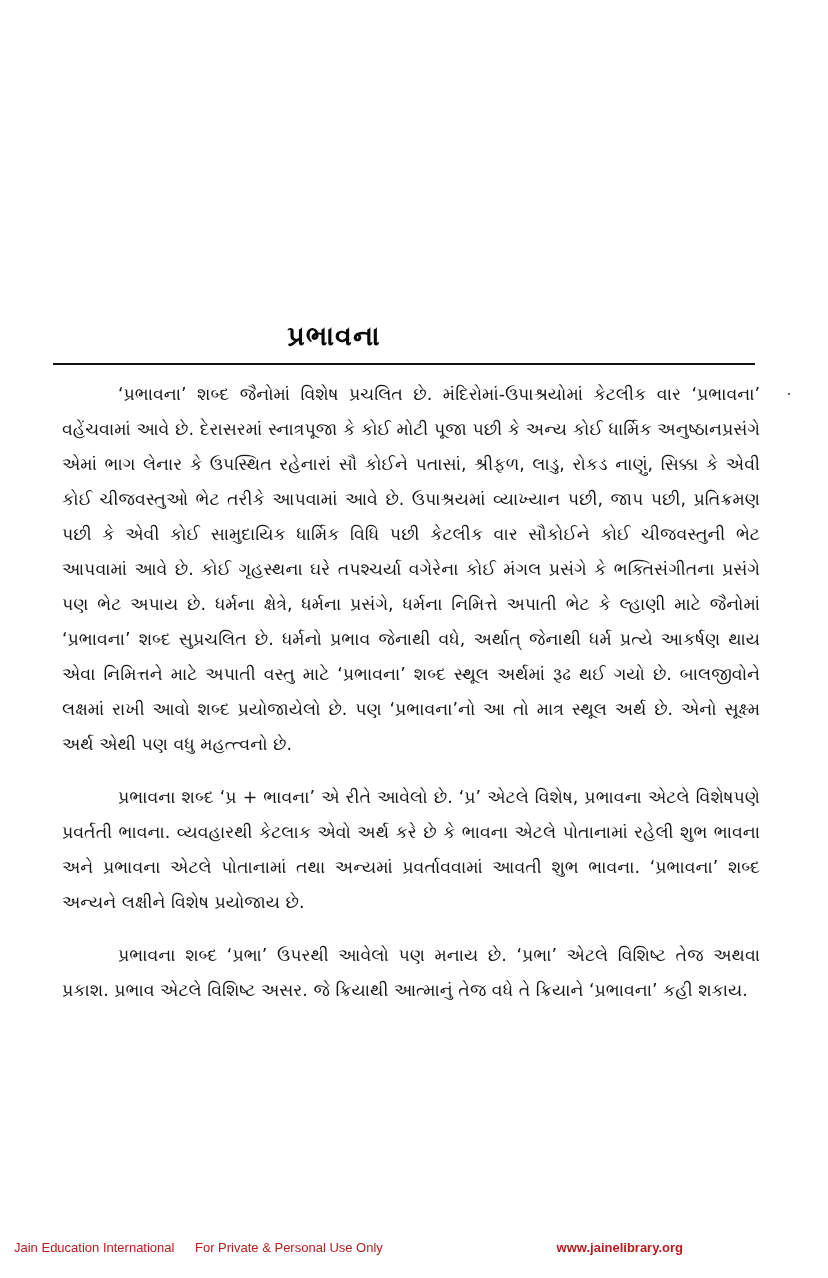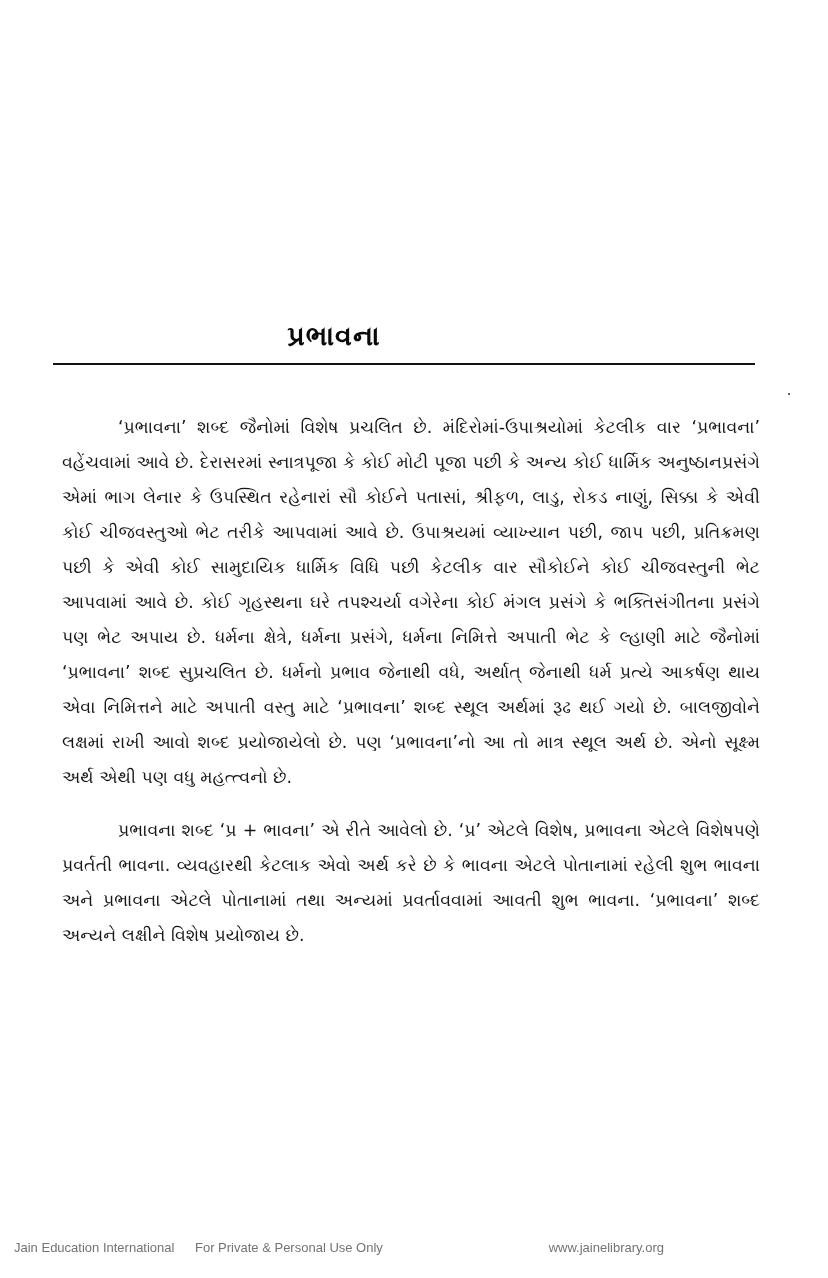--- a/index.html
+++ b/index.html
@@ -39,21 +39,21 @@
     left: 788px;
     top: 393px;
     width: 2px;
     height: 2px;
     background: #333;
     border-radius: 1px;
   }
   .body-text {
     position: absolute;
     left: 62px;
-    top: 410px;
+    top: 377px;
     width: 698px;
   }
   .para {
     margin: 0;
     font-size: 17.4px;
     line-height: 35px;
     text-align: justify;
     text-indent: 56px;
     color: #161616;
   }
@@ -61,42 +61,44 @@
     margin-top: 18px;
   }
   .footer {
     position: absolute;
     top: 1240px;
     left: 0;
     width: 680px;
     height: 20px;
     font-family: "Liberation Sans", sans-serif;
     font-size: 13px;
-    color: #737373;
+    color: #b91c1c;
+    padding-left: 39px;
   }
   .footer span {
     position: absolute;
     top: 0;
     white-space: nowrap;
   }
   .footer .f-left { left: 14px; }
   .footer .f-center { left: 195px; }
-  .footer .f-right { right: 16px; }
+  .footer .f-right { right: 36px; font-weight: bold; }
 </style>
 </head>
 <body>
 
 <div class="page">
   <h1 class="page-title">પ્રભાવના</h1>
   <div class="title-rule"></div>
   <div class="stray-dot"></div>
 
   <div class="body-text">
     <p class="para">‘પ્રભાવના’ શબ્દ જૈનોમાં વિશેષ પ્રચલિત છે. મંદિરોમાં-ઉપાશ્રયોમાં કેટલીક વાર ‘પ્રભાવના’ વહેંચવામાં આવે છે. દેરાસરમાં સ્નાત્રપૂજા કે કોઈ મોટી પૂજા પછી કે અન્ય કોઈ ધાર્મિક અનુષ્ઠાનપ્રસંગે એમાં ભાગ લેનાર કે ઉપસ્થિત રહેનારાં સૌ કોઈને પતાસાં, શ્રીફળ, લાડુ, રોકડ નાણું, સિક્કા કે એવી કોઈ ચીજવસ્તુઓ ભેટ તરીકે આપવામાં આવે છે. ઉપાશ્રયમાં વ્યાખ્યાન પછી, જાપ પછી, પ્રતિક્રમણ પછી કે એવી કોઈ સામુદાયિક ધાર્મિક વિધિ પછી કેટલીક વાર સૌકોઈને કોઈ ચીજવસ્તુની ભેટ આપવામાં આવે છે. કોઈ ગૃહસ્થના ઘરે તપશ્ચર્યા વગેરેના કોઈ મંગલ પ્રસંગે કે ભક્તિસંગીતના પ્રસંગે પણ ભેટ અપાય છે. ધર્મના ક્ષેત્રે, ધર્મના પ્રસંગે, ધર્મના નિમિત્તે અપાતી ભેટ કે લ્હાણી માટે જૈનોમાં ‘પ્રભાવના’ શબ્દ સુપ્રચલિત છે. ધર્મનો પ્રભાવ જેનાથી વધે, અર્થાત્ જેનાથી ધર્મ પ્રત્યે આકર્ષણ થાય એવા નિમિત્તને માટે અપાતી વસ્તુ માટે ‘પ્રભાવના’ શબ્દ સ્થૂલ અર્થમાં રૂઢ થઈ ગયો છે. બાલજીવોને લક્ષમાં રાખી આવો શબ્દ પ્રયોજાયેલો છે. પણ ‘પ્રભાવના’નો આ તો માત્ર સ્થૂલ અર્થ છે. એનો સૂક્ષ્મ અર્થ એથી પણ વધુ મહત્ત્વનો છે.</p>
     <p class="para">પ્રભાવના શબ્દ ‘પ્ર + ભાવના’ એ રીતે આવેલો છે. ‘પ્ર’ એટલે વિશેષ, પ્રભાવના એટલે વિશેષપણે પ્રવર્તતી ભાવના. વ્યવહારથી કેટલાક એવો અર્થ કરે છે કે ભાવના એટલે પોતાનામાં રહેલી શુભ ભાવના અને પ્રભાવના એટલે પોતાનામાં તથા અન્યમાં પ્રવર્તાવવામાં આવતી શુભ ભાવના. ‘પ્રભાવના’ શબ્દ અન્યને લક્ષીને વિશેષ પ્રયોજાય છે.</p>
+    <p class="para">પ્રભાવના શબ્દ ‘પ્રભા’ ઉપરથી આવેલો પણ મનાય છે. ‘પ્રભા’ એટલે વિશિષ્ટ તેજ અથવા પ્રકાશ. પ્રભાવ એટલે વિશિષ્ટ અસર. જે ક્રિયાથી આત્માનું તેજ વધે તે ક્રિયાને ‘પ્રભાવના’ કહી શકાય.</p>
   </div>
 
   <div class="footer">
     <span class="f-left">Jain Education International</span>
     <span class="f-center">For Private &amp; Personal Use Only</span>
     <span class="f-right">www.jainelibrary.org</span>
   </div>
 </div>
 
 </body></html>

